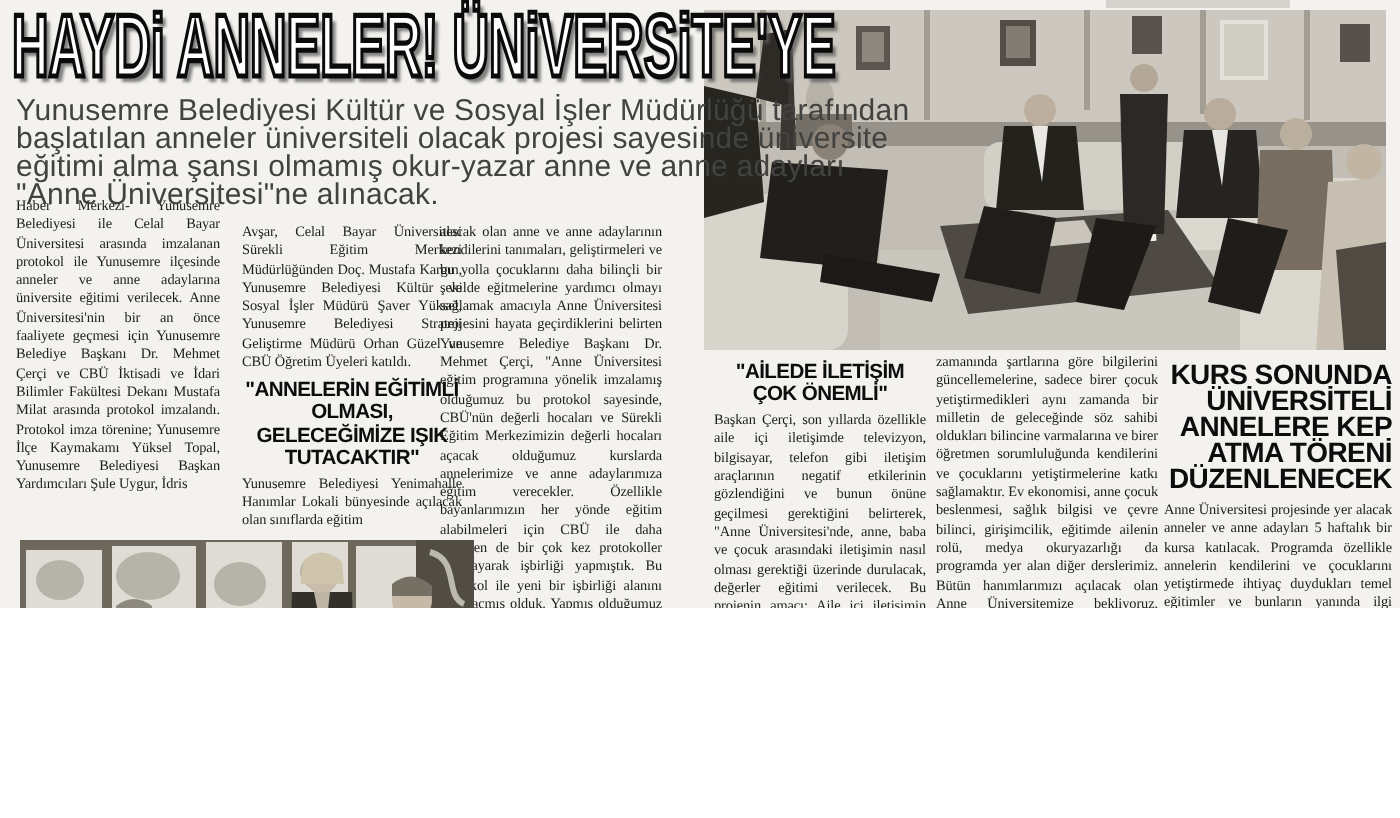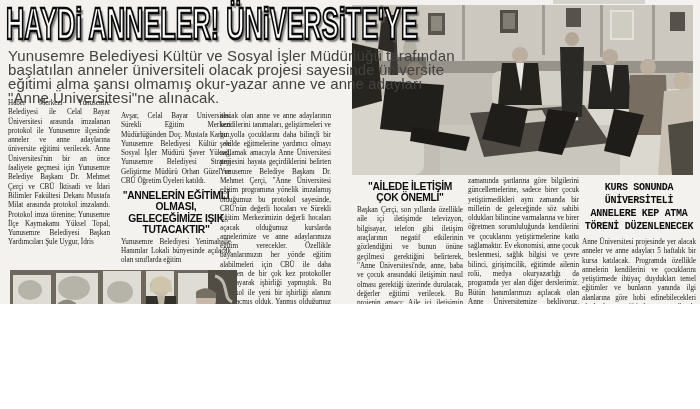--- a/index.html
+++ b/index.html
@@ -41,23 +41,23 @@
   .c5{left:468px;top:177px;width:111px;height:220px;overflow:hidden;}
   .quote-header{
     font-family:"Liberation Sans",sans-serif;
     font-weight:700;font-size:10.3px;line-height:11.1px;
     letter-spacing:-.3px;text-align:center;color:#0d0d0d;
     margin:4px 0 3px 0;
   }
   
   .sidebar{position:absolute;left:582px;top:181px;width:114px;}
   .sidebar-header{
-    font-family:Liberation Mono, monospace;
-    font-weight:700;font-size:10px;line-height:13px;
-    letter-spacing:-.3px;text-align:center;color:#0d0d0d;margin:0 0 5px 0;
+    font-family:Liberation Sans, sans-serif;
+    font-weight:700;font-size:14px;line-height:13px;
+    letter-spacing:-.3px;text-align:right;color:#0d0d0d;margin:0 0 5px 0;
   }
   .sidebar-body{
     font-size:7.2px;line-height:9.3px;letter-spacing:-.05px;
     text-align:justify;color:#1c1c1a;
   }
   
   .photo{position:absolute;overflow:hidden;}
   .photo-top{left:352px;top:5px;width:341px;height:170px;}
   .photo-bottom{left:10px;top:270px;width:227px;height:126px;box-shadow:0 1px 0 #cfcdc8;}
   .photo svg{display:block;}

